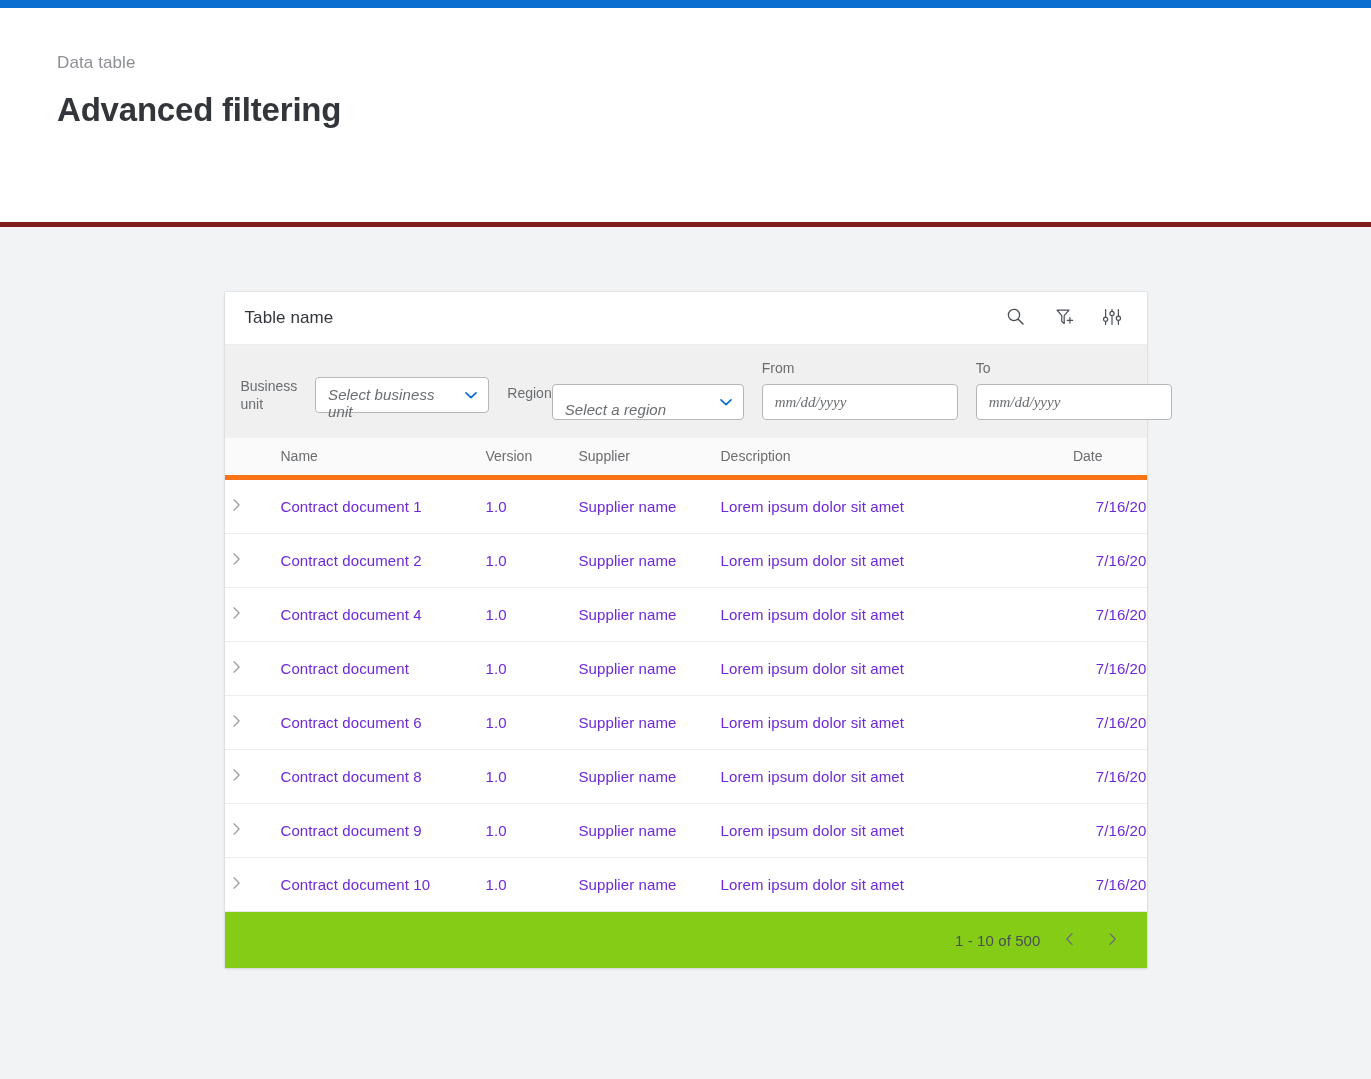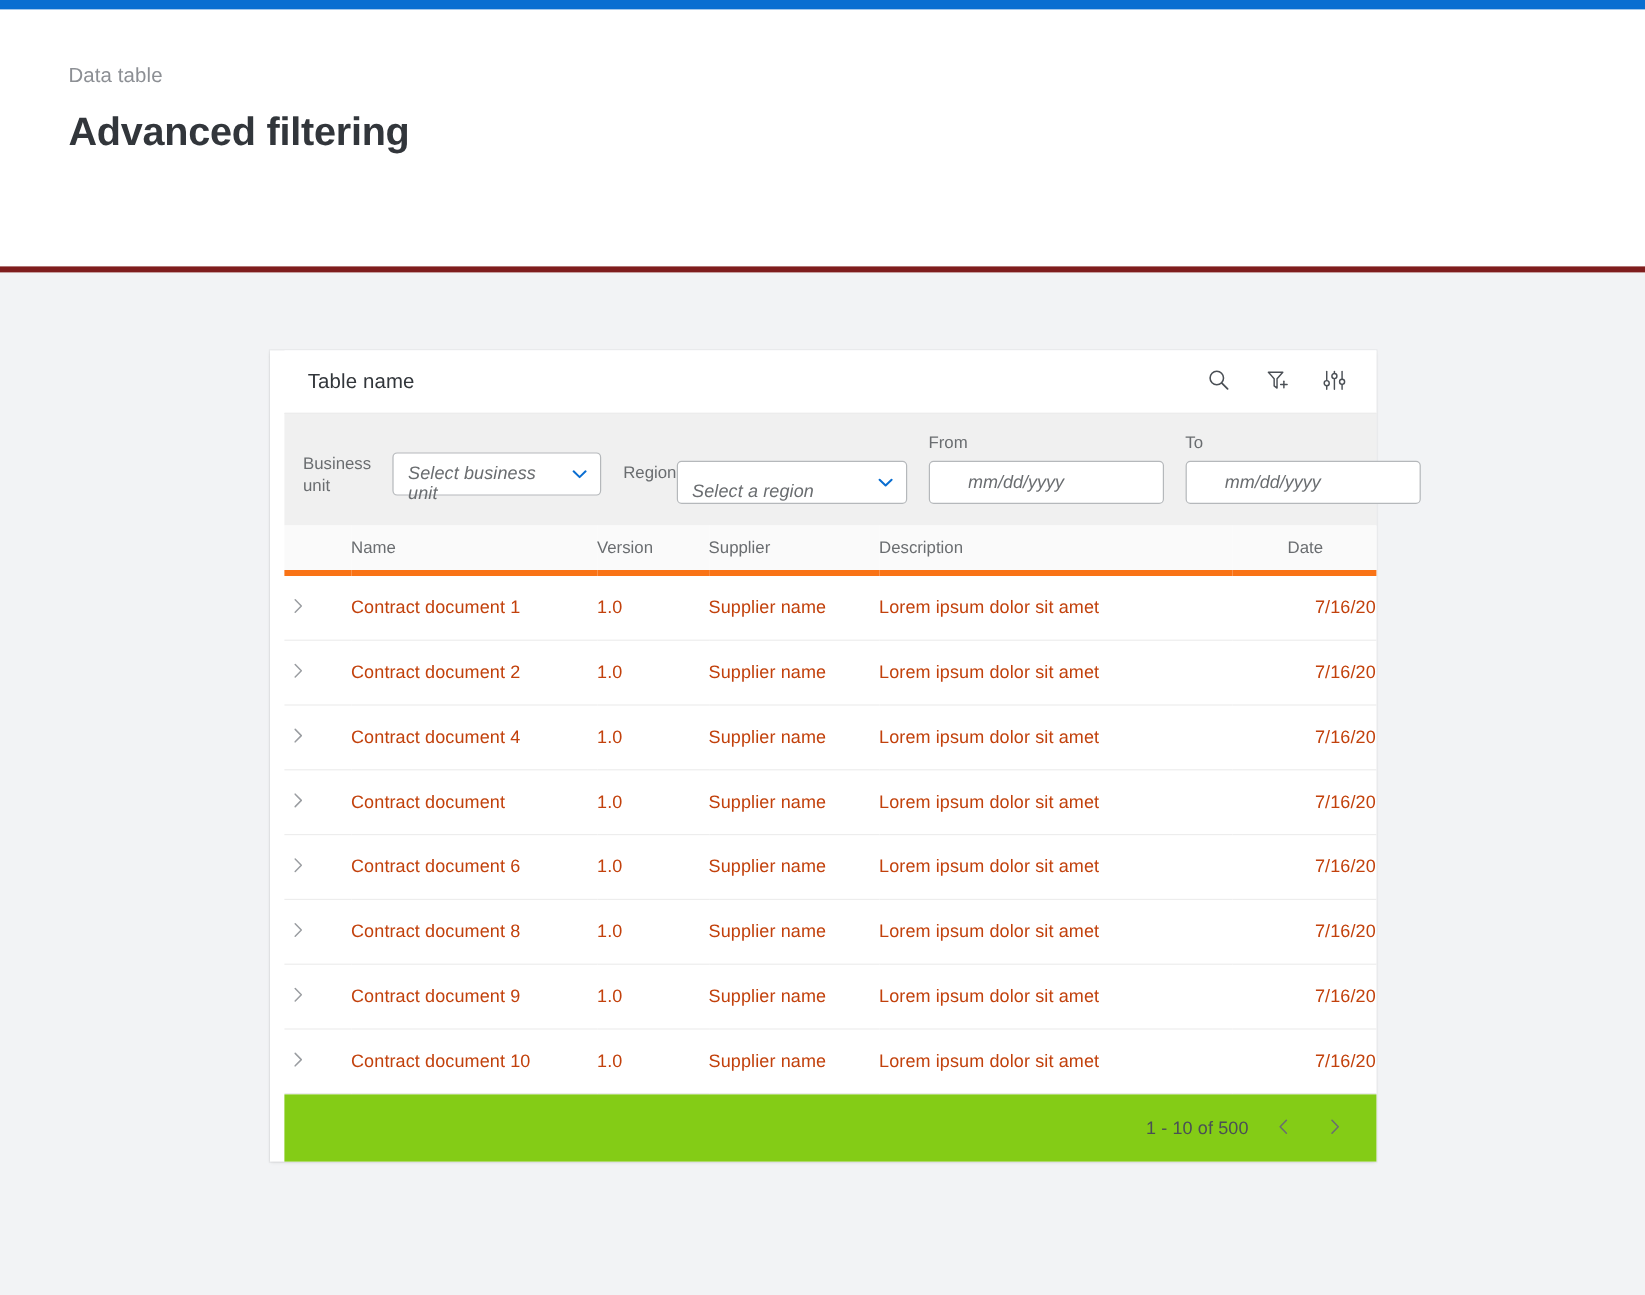--- a/index.html
+++ b/index.html
@@ -45,21 +45,20 @@
   
   .content-area {
     padding: 65px 0 0 0;
     display: flex;
     justify-content: center;
   }
   .card {
     width: 922px;
     background: #ffffff;
     box-shadow: 0 0 0 1px rgba(0,0,0,.04), 0 1px 3px rgba(0,0,0,.10);
-    padding-left: 12px;
   }
 
   
   .card-toolbar {
     height: 52px;
     display: flex;
     align-items: center;
     padding: 0 22px 0 20px;
     background: #fff;
   }
@@ -136,26 +135,25 @@
     border-radius: 4px;
     display: flex;
     align-items: stretch;
     overflow: hidden;
   }
   .date-box input {
     flex: 1;
     border: none;
     outline: none;
     background: transparent;
-    font-family: Liberation Sans, sans-serif;
+    font-family: Liberation Serif, serif;
     font-size: 15px;
     font-style: italic;
     color: #6a6d70;
     padding: 0 10px 0 12px;
-    margin-left: 20px;
   }
   .date-box input::placeholder {
     color: #6a6d70;
     font-style: italic;
     opacity: 1;
   }
 
   
   table.data-table {
     width: 100%;
@@ -173,21 +171,21 @@
   }
   table.data-table th.col-expand { width: 56px; }
   table.data-table th.col-name   { width: 205px; }
   table.data-table th.col-version{ width: 93px; }
   table.data-table th.col-supplier{ width: 142px; }
   table.data-table th.col-desc   { }
   table.data-table th.col-date   { width: 120px; text-align: right; padding-right: 44px; }
 
   table.data-table tbody td {
     font-size: 15px;
-    color: #c2410c;
+    color: #6d28d9;
     padding: 15px 0 16px 0;
     border-bottom: 1px solid #ededed;
     letter-spacing: .1px;
   }
   table.data-table tbody tr:last-child td { border-bottom: 1px solid #e8e8e8; }
   td.cell-expand { padding-left: 20px; }
   td.cell-date { text-align: right; padding-right: 44px; }
   .expand-btn {
     width: 22px; height: 22px;
     display: flex; align-items: center; justify-content: center;

